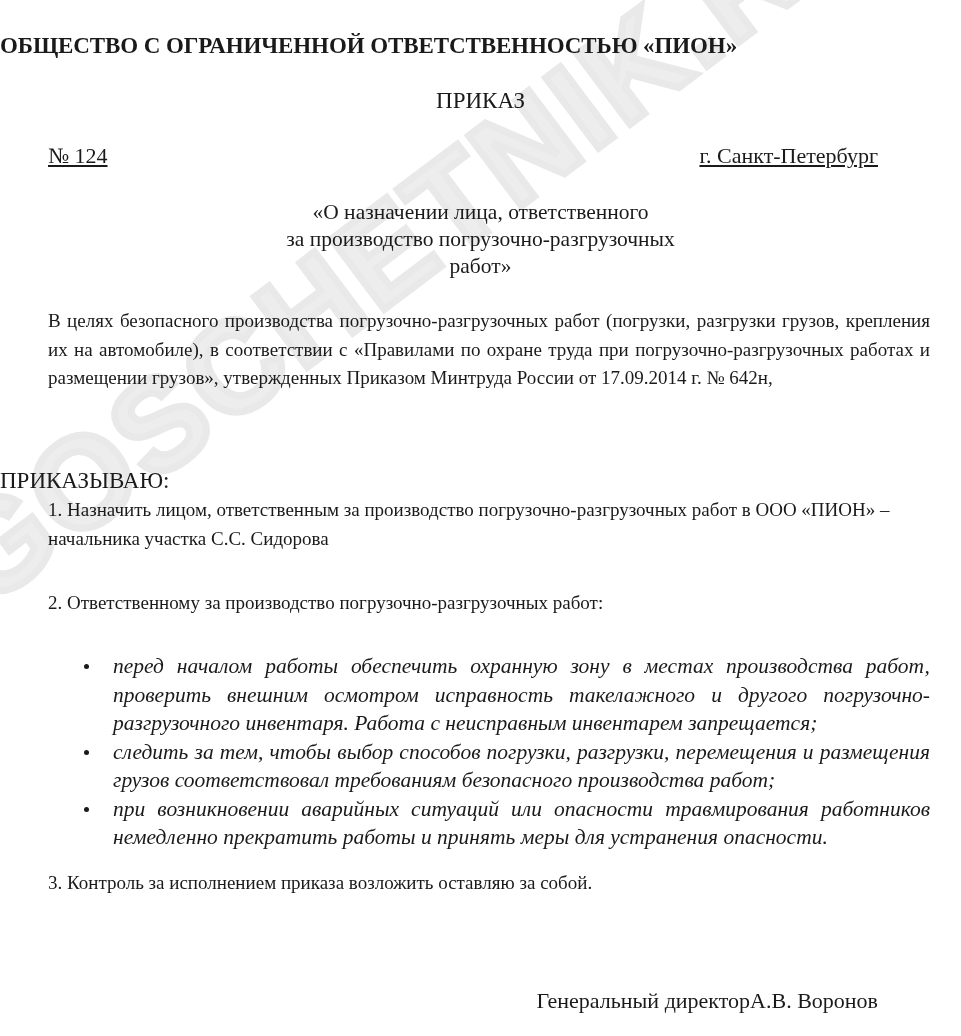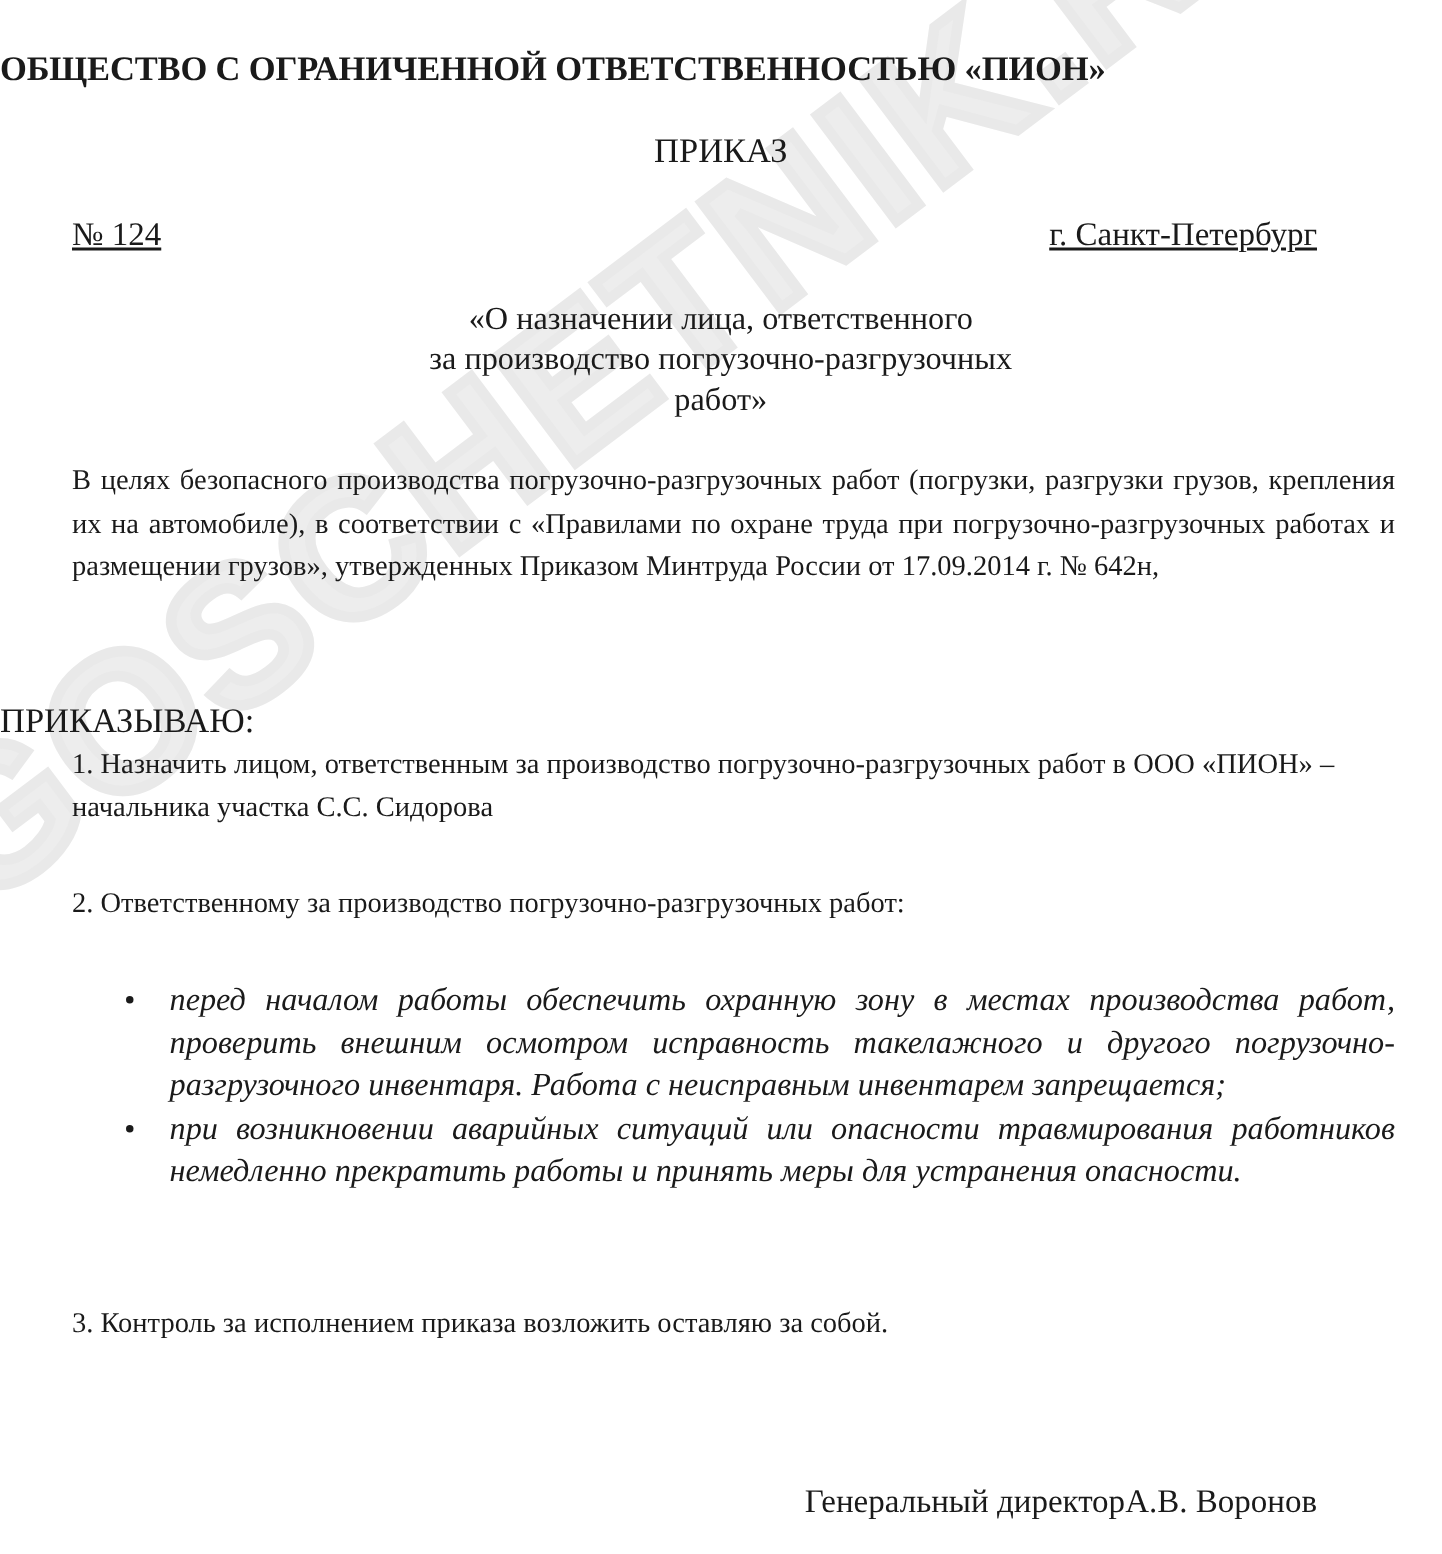--- a/index.html
+++ b/index.html
@@ -191,20 +191,23 @@
 
     <div class="para no-justify" id="item-1">1. Назначить лицом, ответственным за производство погрузочно-разгрузочных работ в ООО «ПИОН» – начальника участка С.С. Сидорова</div>
 
     <div class="para no-justify" id="item-2">2. Ответственному за производство погрузочно-разгрузочных работ:</div>
 
     <div id="bullets">
       <p class="bullet-item">
         <span>перед началом работы обеспечить охранную зону в местах производства работ, проверить внешним осмотром исправность такелажного и другого погрузочно-разгрузочного инвентаря. Работа с неисправным инвентарем запрещается;</span>
       </p>
       <p class="bullet-item">
+        <span>следить за тем, чтобы выбор способов погрузки, разгрузки, перемещения и размещения грузов соответствовал требованиям безопасного производства работ;</span>
+      </p>
+      <p class="bullet-item">
         <span>при возникновении аварийных ситуаций или опасности травмирования работников немедленно прекратить работы и принять меры для устранения опасности.</span>
       </p>
     </div>
 
     <div class="para no-justify" id="item-3">3. Контроль за исполнением приказа возложить оставляю за собой.</div>
 
     <div class="signature-row">
       <span>Генеральный директор</span>
       <span>А.В. Воронов</span>
     </div>

